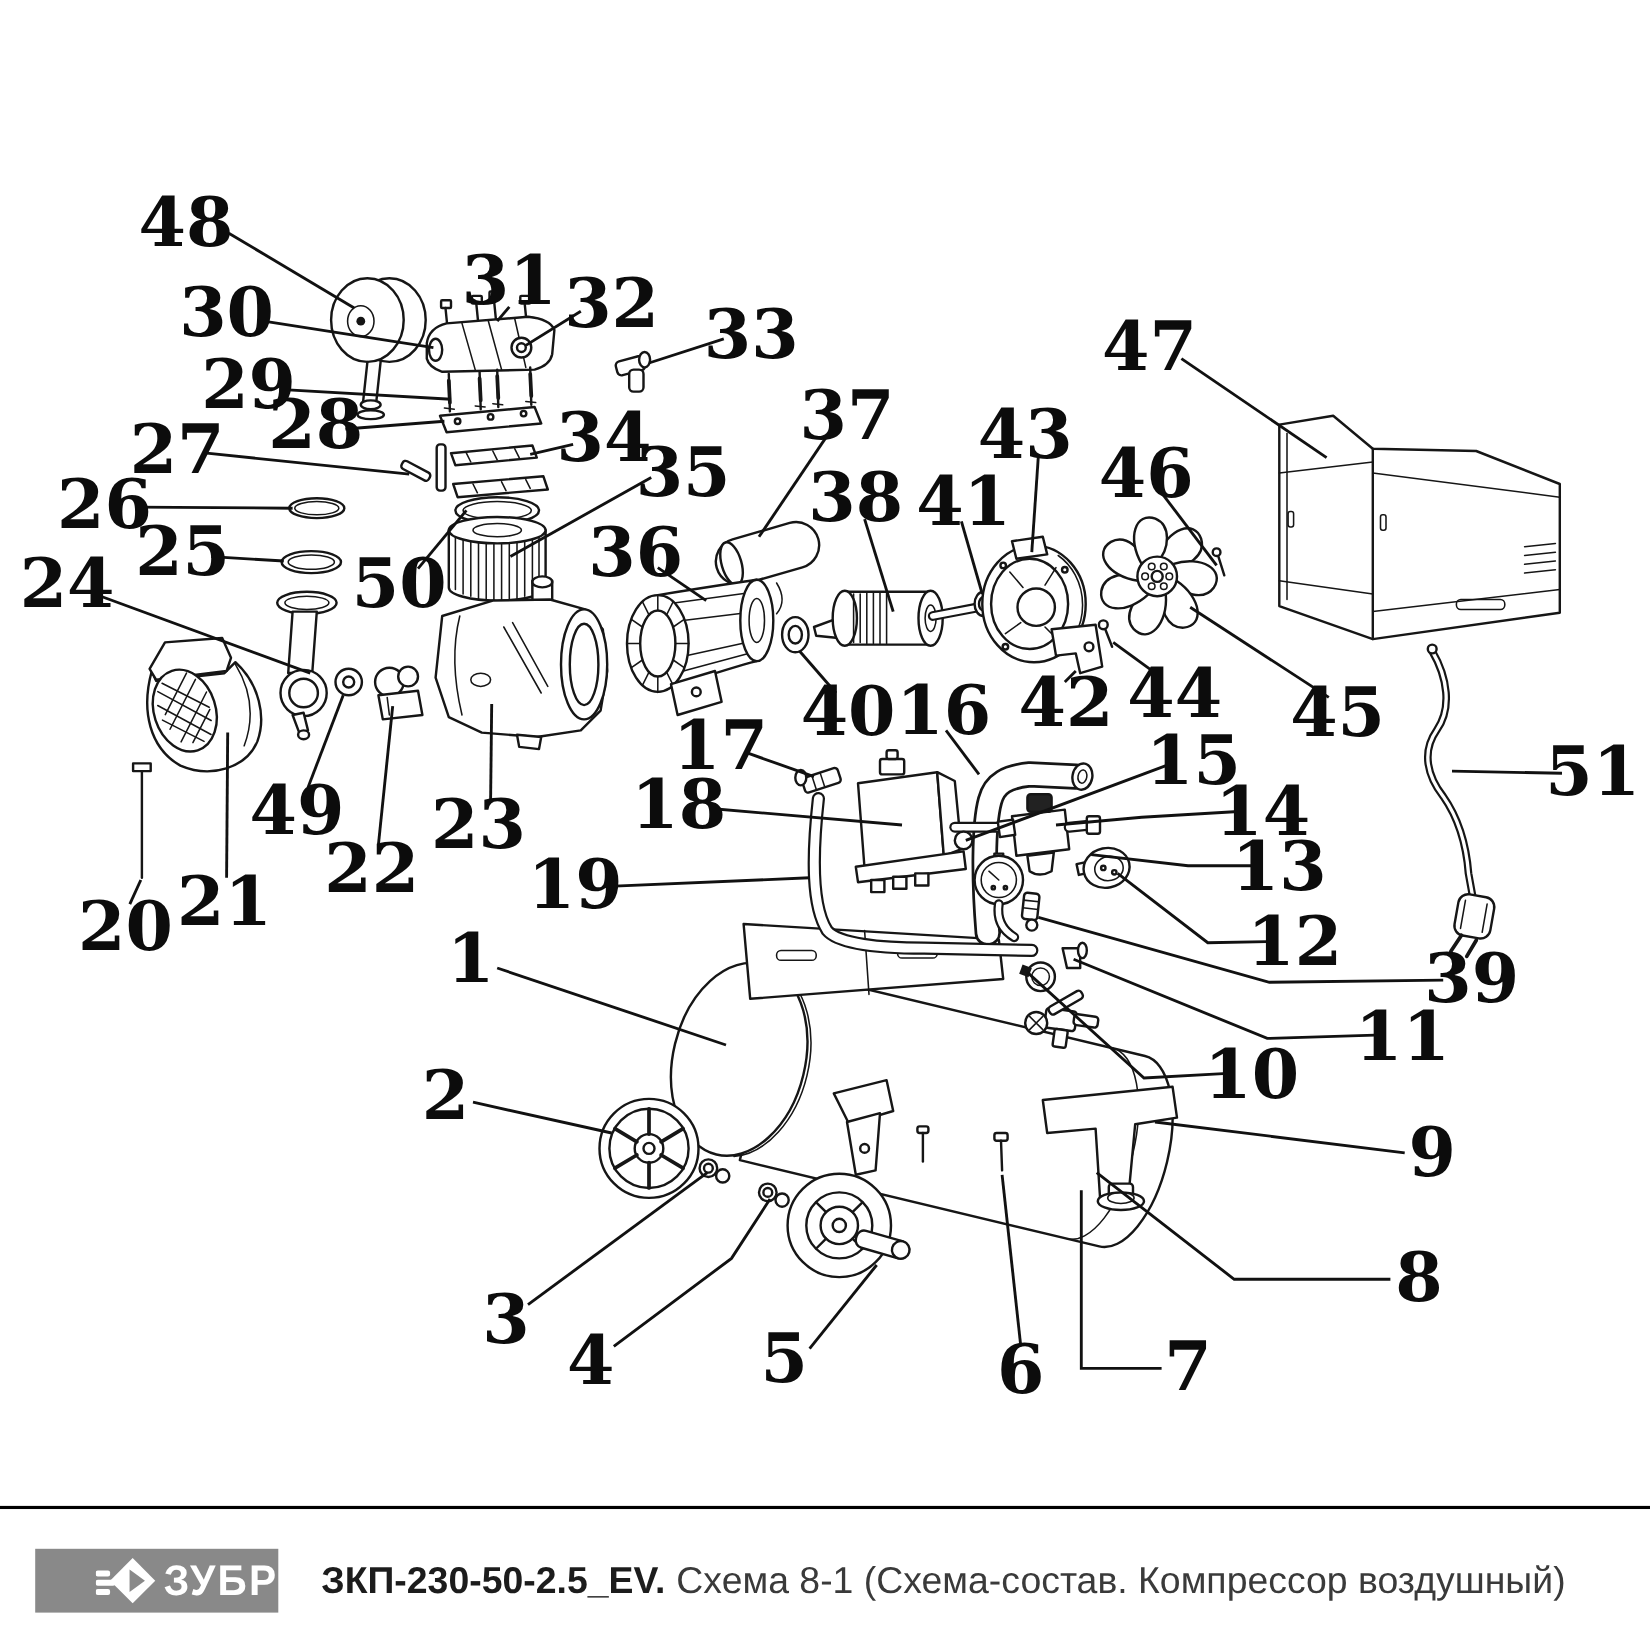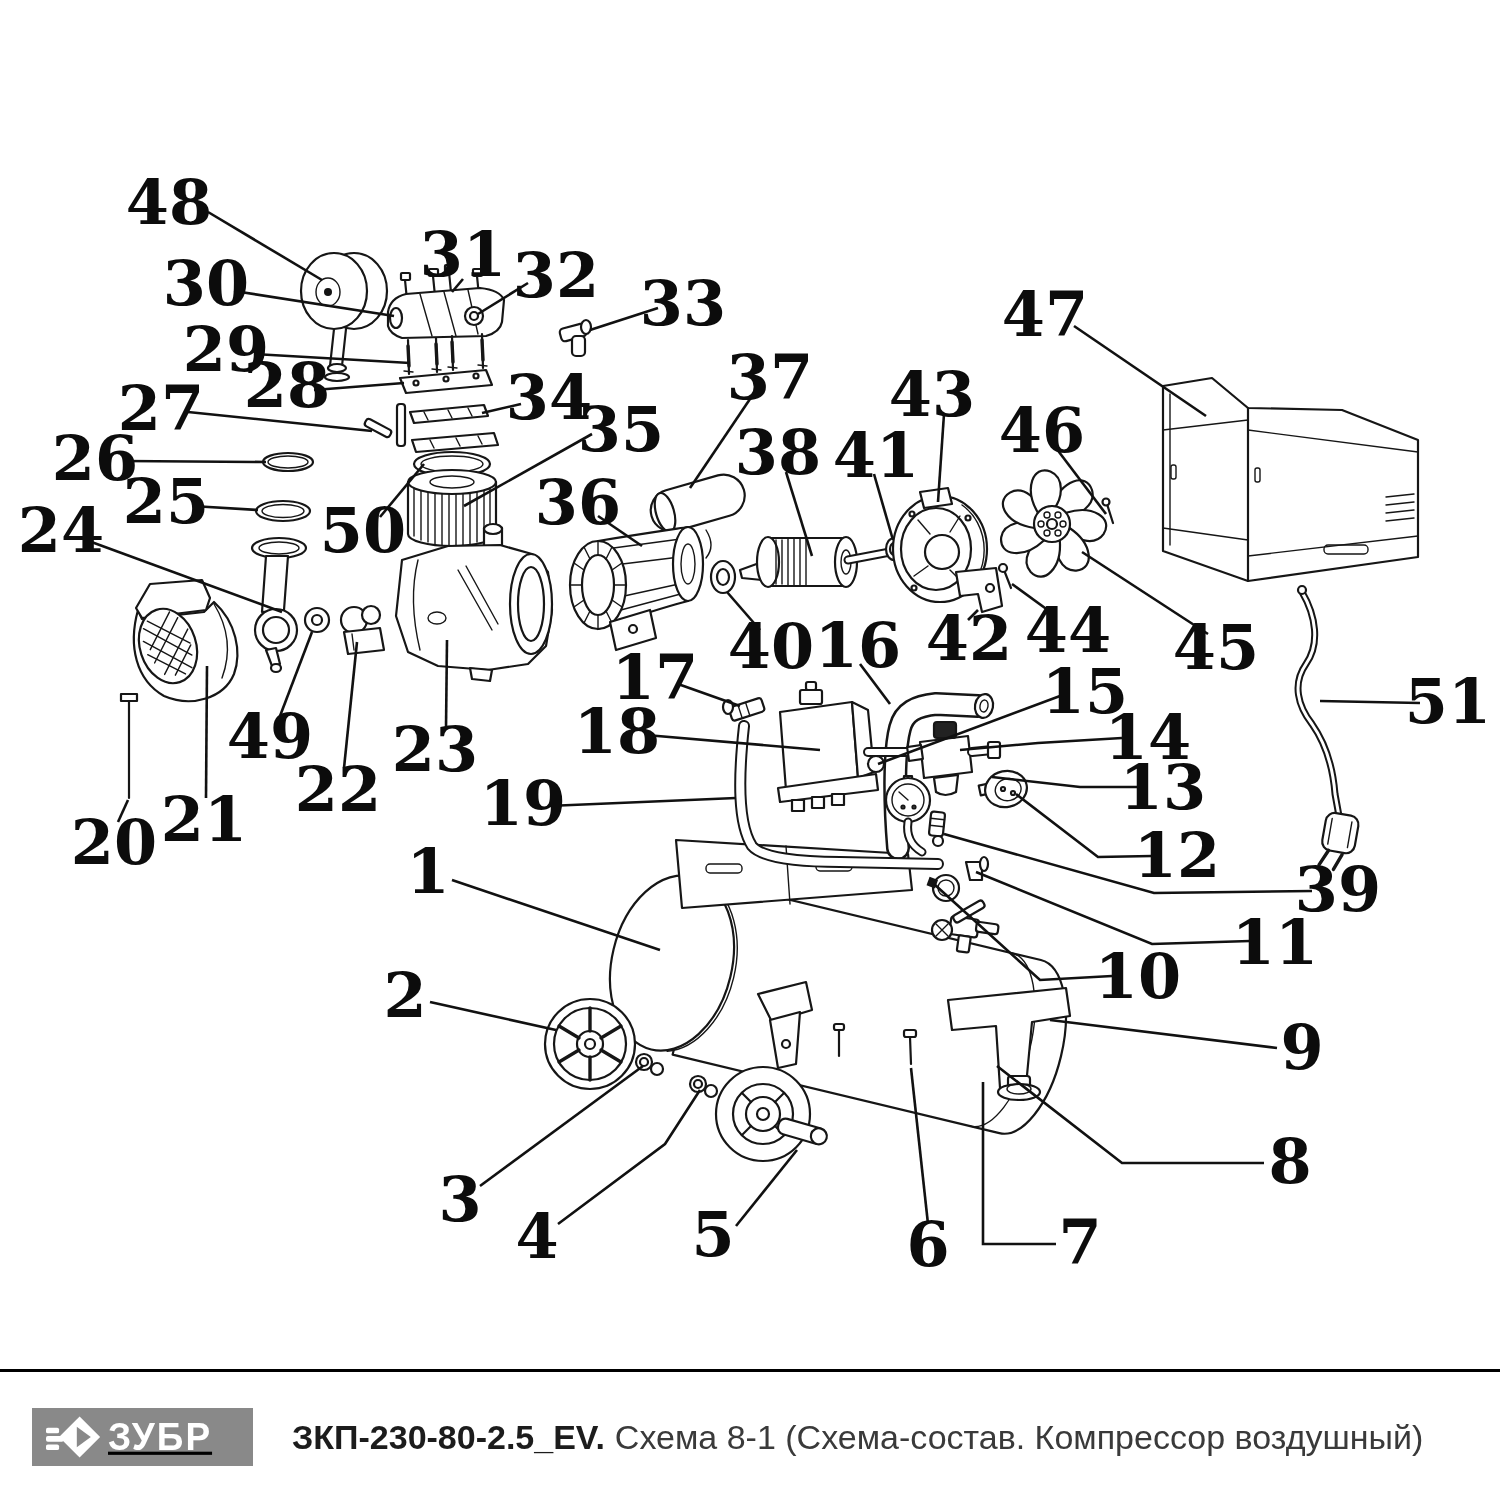--- a/index.html
+++ b/index.html
@@ -14,21 +14,21 @@
   #leader-layer polyline{fill:none;stroke:#111;stroke-width:2.6;}
   .art{stroke:#161616;fill:none;stroke-width:2.2;stroke-linejoin:round;stroke-linecap:round;}
   .art .w{fill:#ffffff;}
   .art .thin{stroke-width:1.4;}
   .art .thick{stroke-width:3.4;}
   .art .dark{fill:#141414;stroke:none;}
   .footer-divider{position:absolute;left:0;top:1369px;width:1500px;height:3px;background:#000;}
   .footer{position:absolute;left:0;top:1372px;width:1500px;height:128px;background:#fff;}
   .brand-badge{
     position:absolute;left:32px;top:36px;width:221px;height:58px;background:#898989;
-    display:flex;align-items:center;justify-content:flex-start;padding-left:14px;box-sizing:border-box;text-decoration:underline;
+    display:flex;align-items:center;justify-content:flex-end;padding-left:14px;box-sizing:border-box;
   }
   .brand-text{
     color:#fff;font-weight:700;font-size:37px;letter-spacing:2px;
     font-family:"Liberation Sans",sans-serif;margin-left:6px;transform:scaleY(1.05);
   }
   .footer-line{
     position:absolute;left:292px;top:36px;height:58px;display:flex;align-items:center;
     white-space:nowrap;font-size:34px;color:#2b2b2b;
   }
   .footer-line .model{font-weight:700;color:#1c1c1c;}
@@ -626,18 +626,18 @@
     <svg width="56" height="48" viewBox="0 0 60 48">
       <polygon points="36,2 58,24 36,46 14,24" fill="#ffffff"></polygon>
       <polygon points="33,13 48,24 33,35" fill="#898989"></polygon>
       <rect x="0" y="14" width="14" height="6" rx="2" fill="#ffffff"></rect>
       <rect x="0" y="23" width="19" height="6" rx="2" fill="#ffffff"></rect>
       <rect x="0" y="32" width="14" height="6" rx="2" fill="#ffffff"></rect>
     </svg>
     <span class="brand-text">ЗУБР</span>
   </div>
   <div class="footer-line">
-    <span class="model">ЗКП-230-80-2.5_EV.</span>
+    <span class="model">ЗКП-230-50-2.5_EV.</span>
     <span class="desc">Схема 8-1 (Схема-состав. Компрессор воздушный)</span>
   </div>
 </div>
 
 </div>
 
 </body></html>

